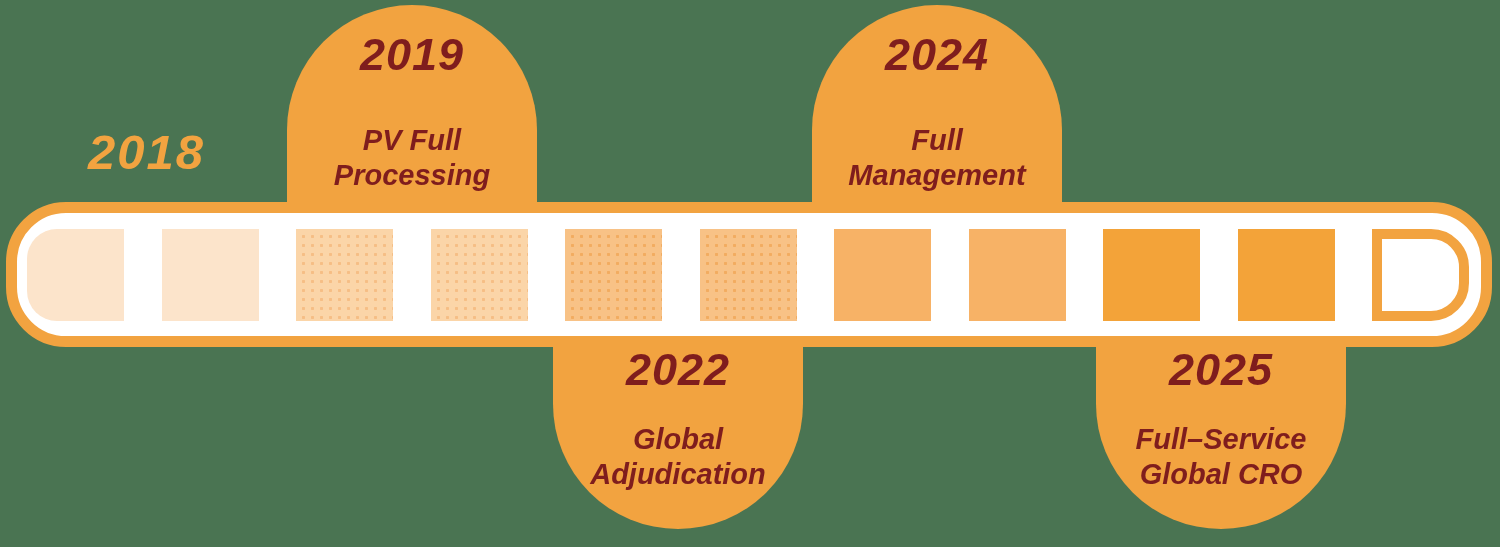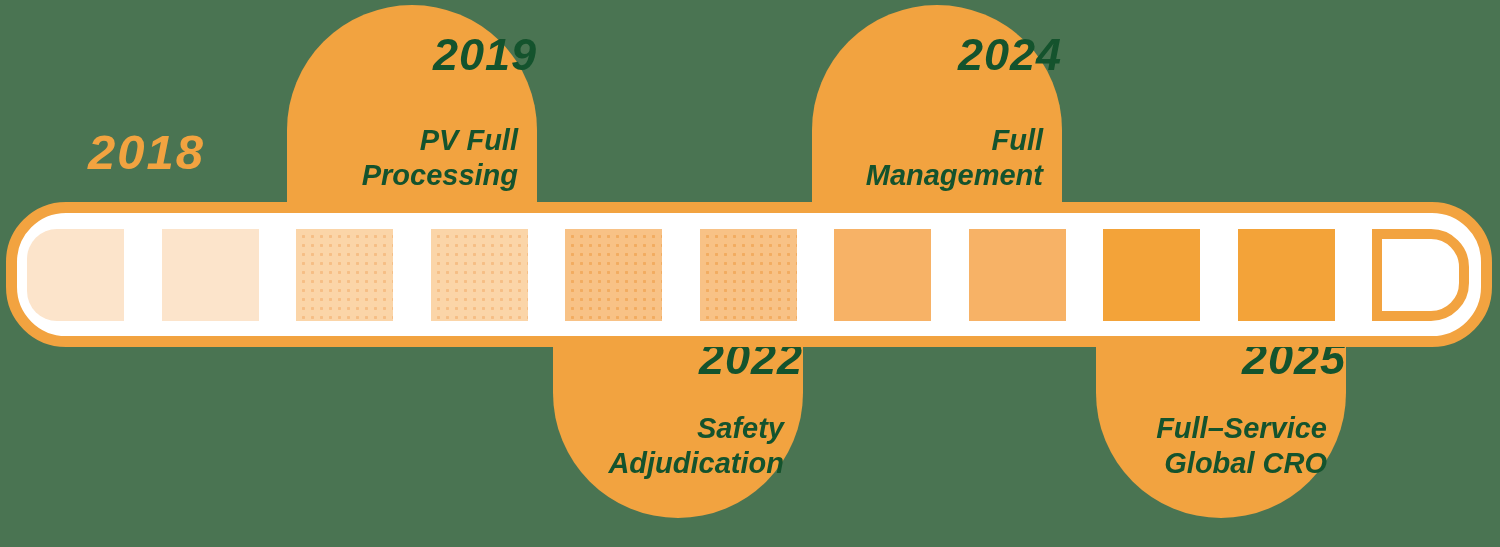--- a/index.html
+++ b/index.html
@@ -28,28 +28,28 @@
     letter-spacing: 2px;
     color: var(--accent);
     z-index: 1;
   }
 
   
   .bubble {
     position: absolute;
     width: 250px;
     background: var(--accent);
-    color: #14532d;
-    text-align: right;
+    color: #7f1d1d;
+    text-align: center;
     font-style: italic;
     font-weight: bold;
     z-index: 1;
   }
   .bubble.top    { top: 5px;   height: 207px; border-radius: 125px 125px 0 0; }
-  .bubble.bottom { top: 317px; height: 201px; border-radius: 0 0 125px 125px; }
+  .bubble.bottom { top: 328px; height: 201px; border-radius: 0 0 125px 125px; }
   .b2019 { left: 287px; }
   .b2022 { left: 553px; }
   .b2024 { left: 812px; }
   .b2025 { left: 1096px; }
   .year {
     position: absolute; left: 0; right: 0;
     font-size: 45px;
     letter-spacing: 1px;
   }
   .bubble.top .year    { top: 24px; }
@@ -105,21 +105,21 @@
 
   <div class="start-year">2018</div>
 
   <div class="bubble top b2019">
     <div class="year">2019</div>
     <div class="mlabel">PV Full Processing</div>
   </div>
 
   <div class="bubble bottom b2022">
     <div class="year">2022</div>
-    <div class="mlabel">Safety Adjudication</div>
+    <div class="mlabel">Global Adjudication</div>
   </div>
 
   <div class="bubble top b2024">
     <div class="year">2024</div>
     <div class="mlabel">Full Management</div>
   </div>
 
   <div class="bubble bottom b2025">
     <div class="year">2025</div>
     <div class="mlabel">Full–Service Global CRO</div>

